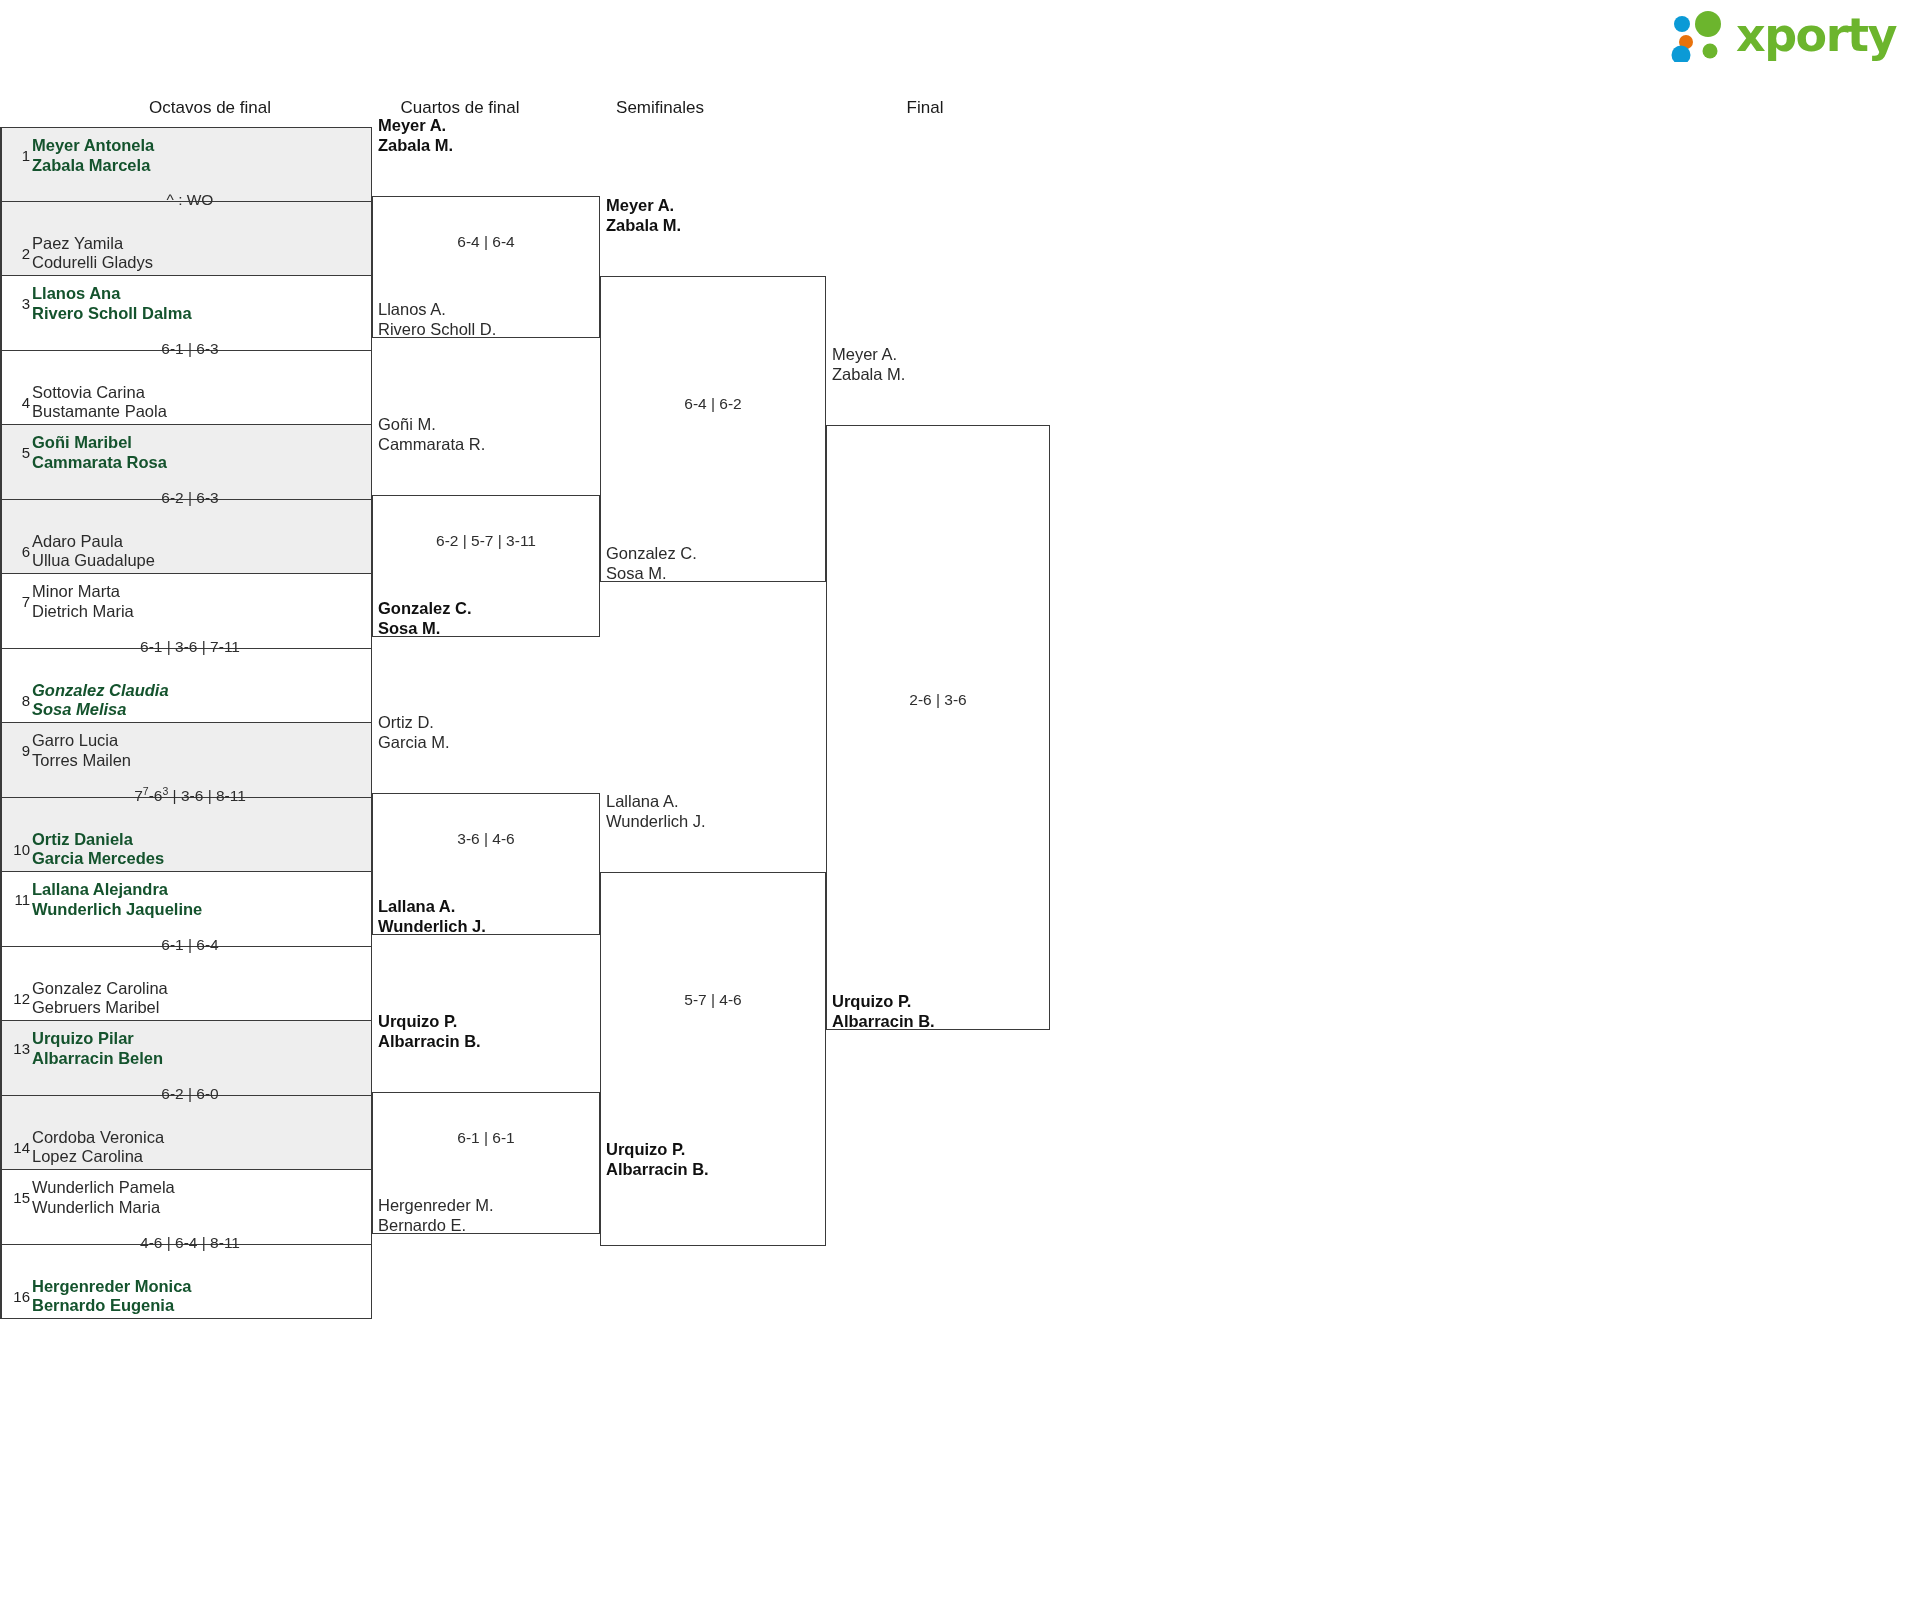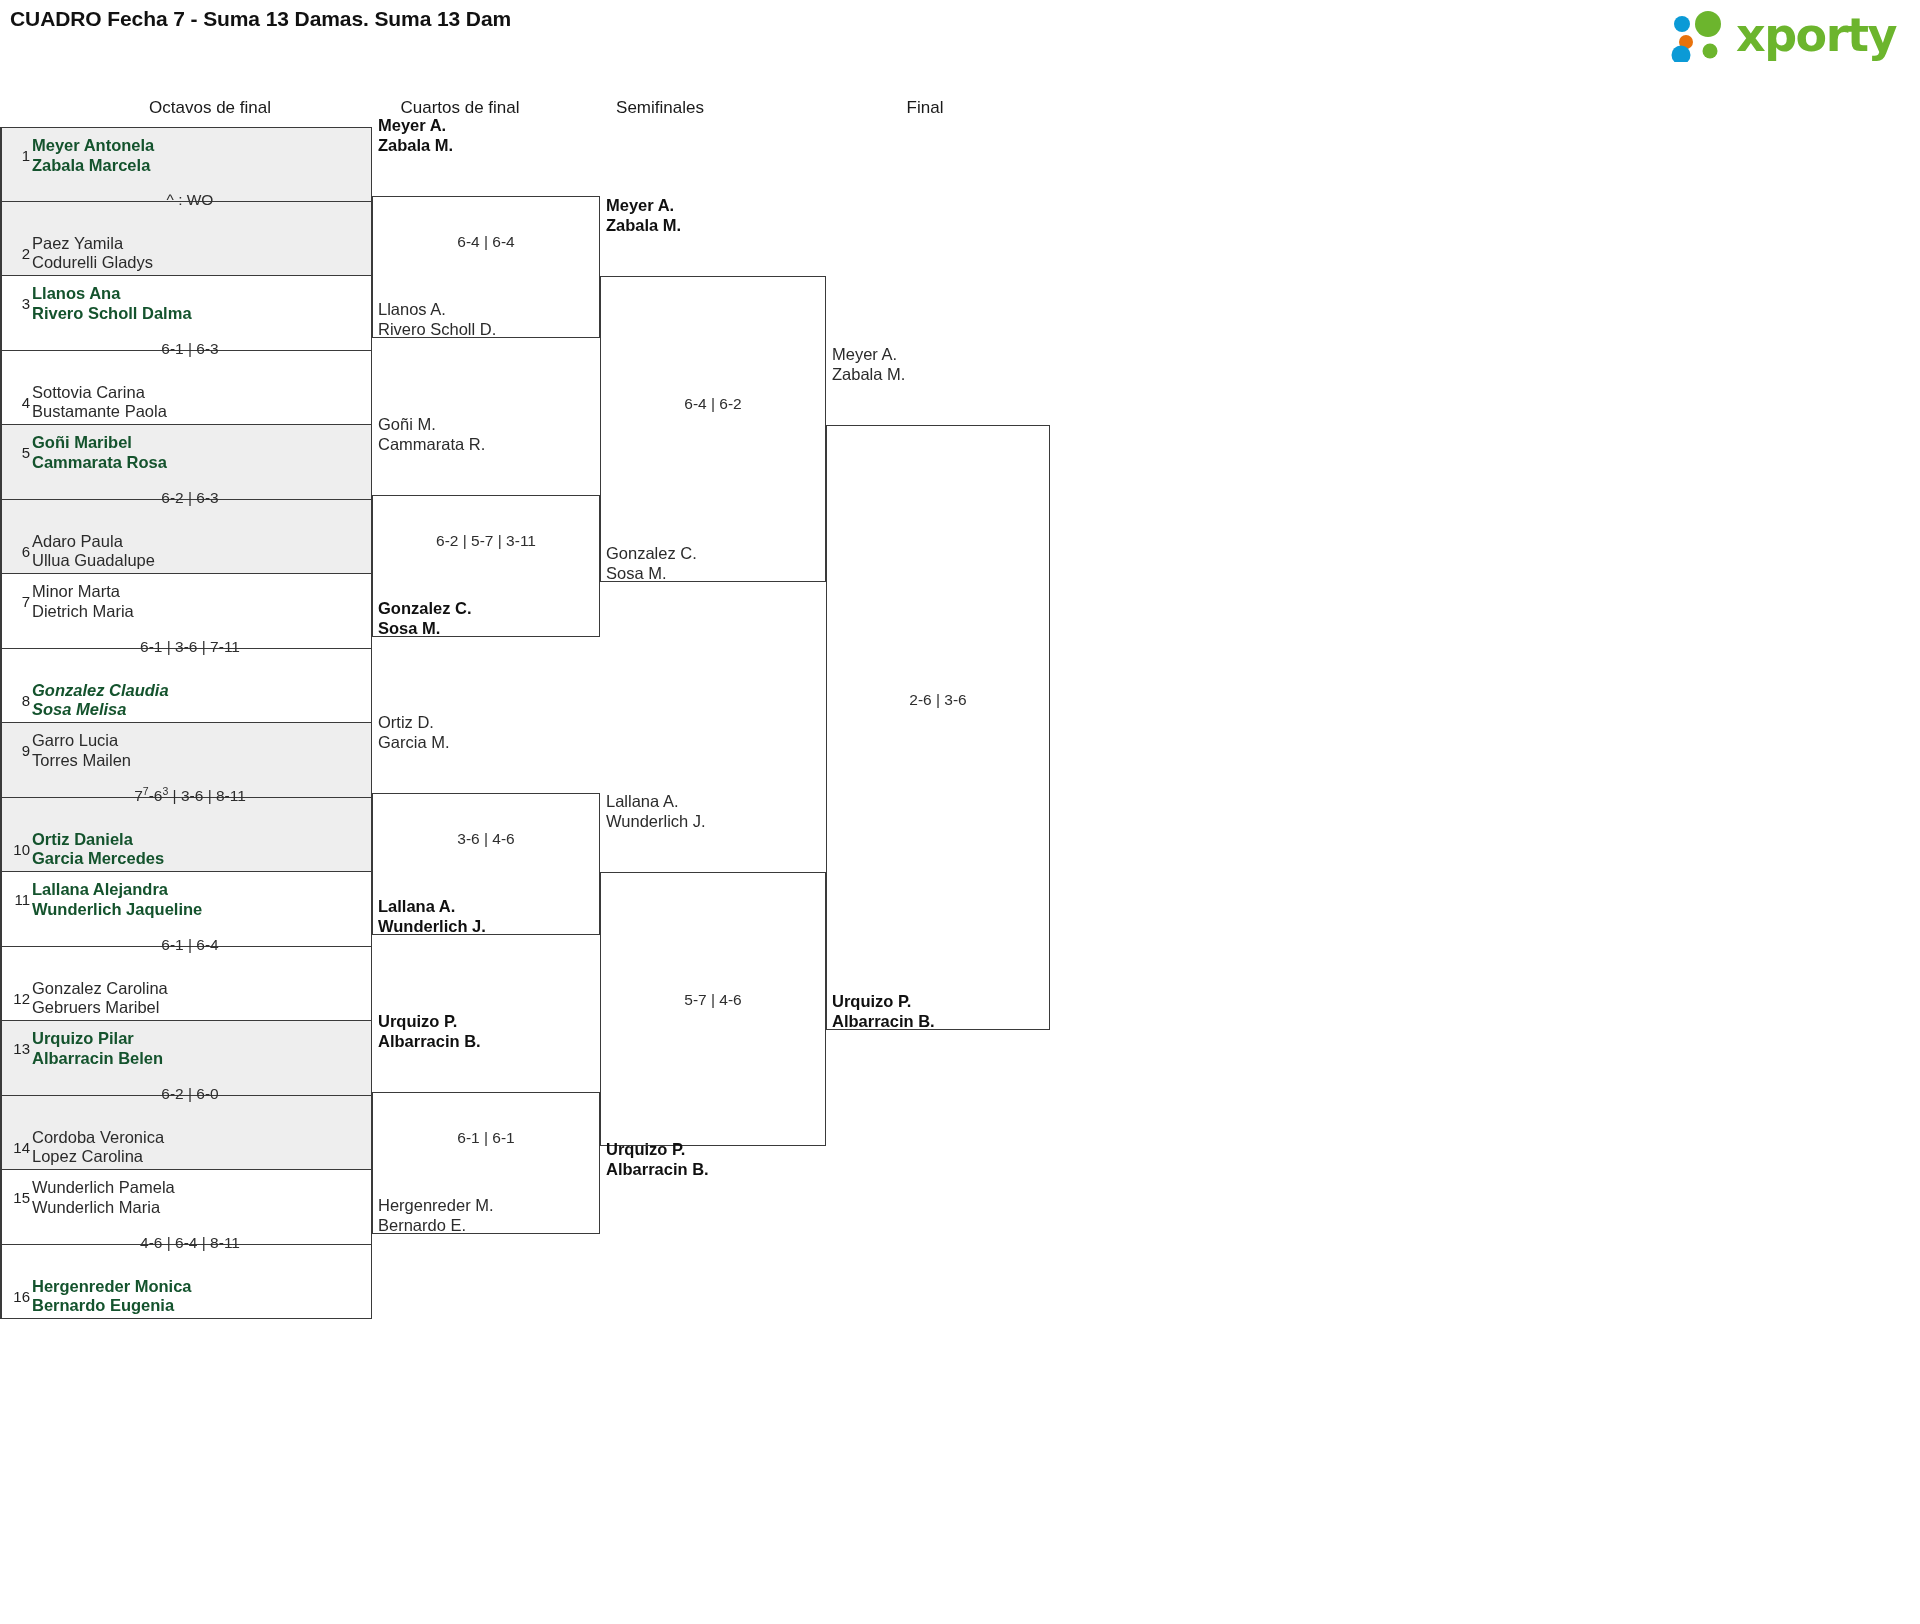--- a/index.html
+++ b/index.html
@@ -129,21 +129,20 @@
   .adv .ln { display: block; }
 
   sup { font-size: 0.68em; vertical-align: super; line-height: 0; }
 </style>
 </head>
 <body>
 
 <div id="page">
 
   <div id="title-block">
-    <div class="title-line">CUADRO Fecha 7 - Suma 13 Damas. Suma 13 Dam</div>
   </div>
 
   <div id="logo">
     <svg id="logo-dots" viewBox="0 0 70 52">
       <circle cx="12" cy="14" r="8" fill="#0b9ad6"></circle>
       <circle cx="16" cy="32" r="7" fill="#e8720c"></circle>
       <circle cx="11" cy="45" r="9.5" fill="#0b9ad6"></circle>
       <circle cx="38" cy="14" r="13" fill="#6cb52d"></circle>
       <circle cx="40" cy="41" r="7.5" fill="#6cb52d"></circle>
     </svg>
@@ -331,21 +330,21 @@
         <div class="mbox-score" style="top: 118px;">6-4 | 6-2</div>
       </div>
       <div class="adv" style="left: 606px; top: 544px;">
         <span class="ln">Gonzalez C.</span>
         <span class="ln">Sosa M.</span>
       </div>
       <div class="adv" style="left: 606px; top: 792px;">
         <span class="ln">Lallana A.</span>
         <span class="ln">Wunderlich J.</span>
       </div>
-      <div class="mbox" style="left: 600px; top: 872px; width: 226px; height: 274px;">
+      <div class="mbox" style="left: 600px; top: 872px; width: 226px; height: 374px;">
         <div class="mbox-score" style="top: 118px;">5-7 | 4-6</div>
       </div>
       <div class="adv win" style="left: 606px; top: 1140px;">
         <span class="ln">Urquizo P.</span>
         <span class="ln">Albarracin B.</span>
       </div>
       <div class="adv" style="left: 832px; top: 345px;">
         <span class="ln">Meyer A.</span>
         <span class="ln">Zabala M.</span>
       </div>

